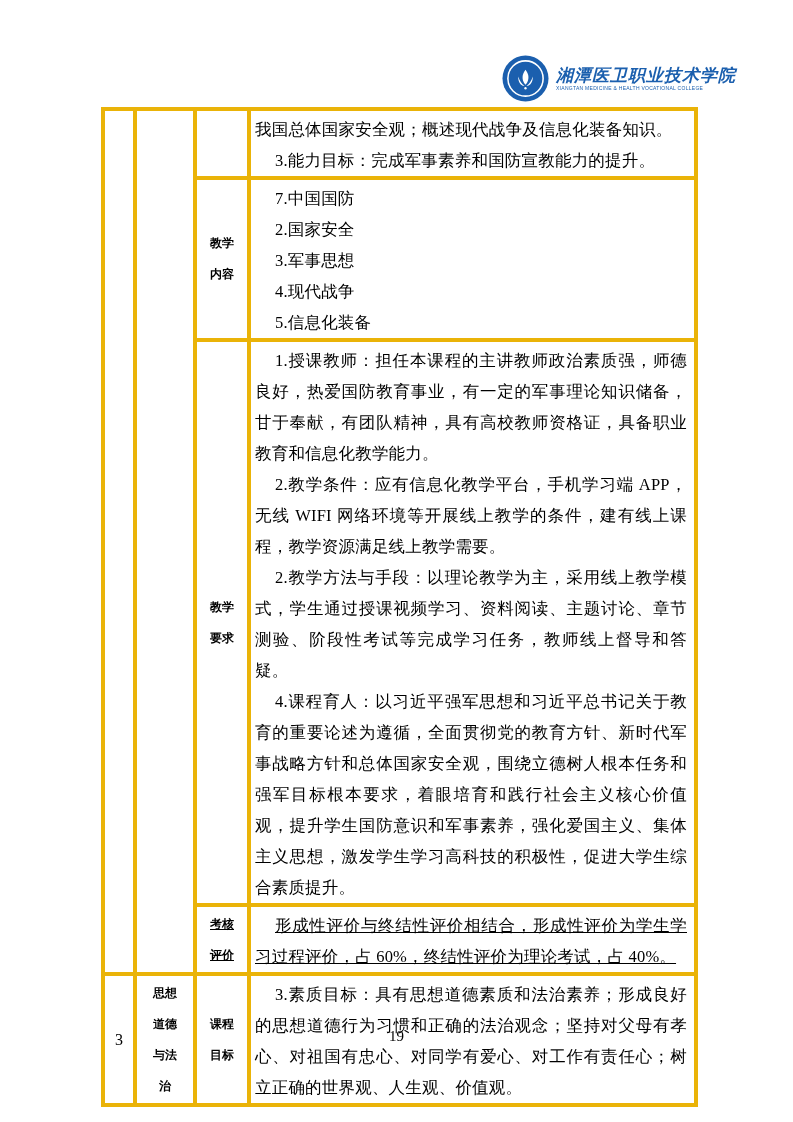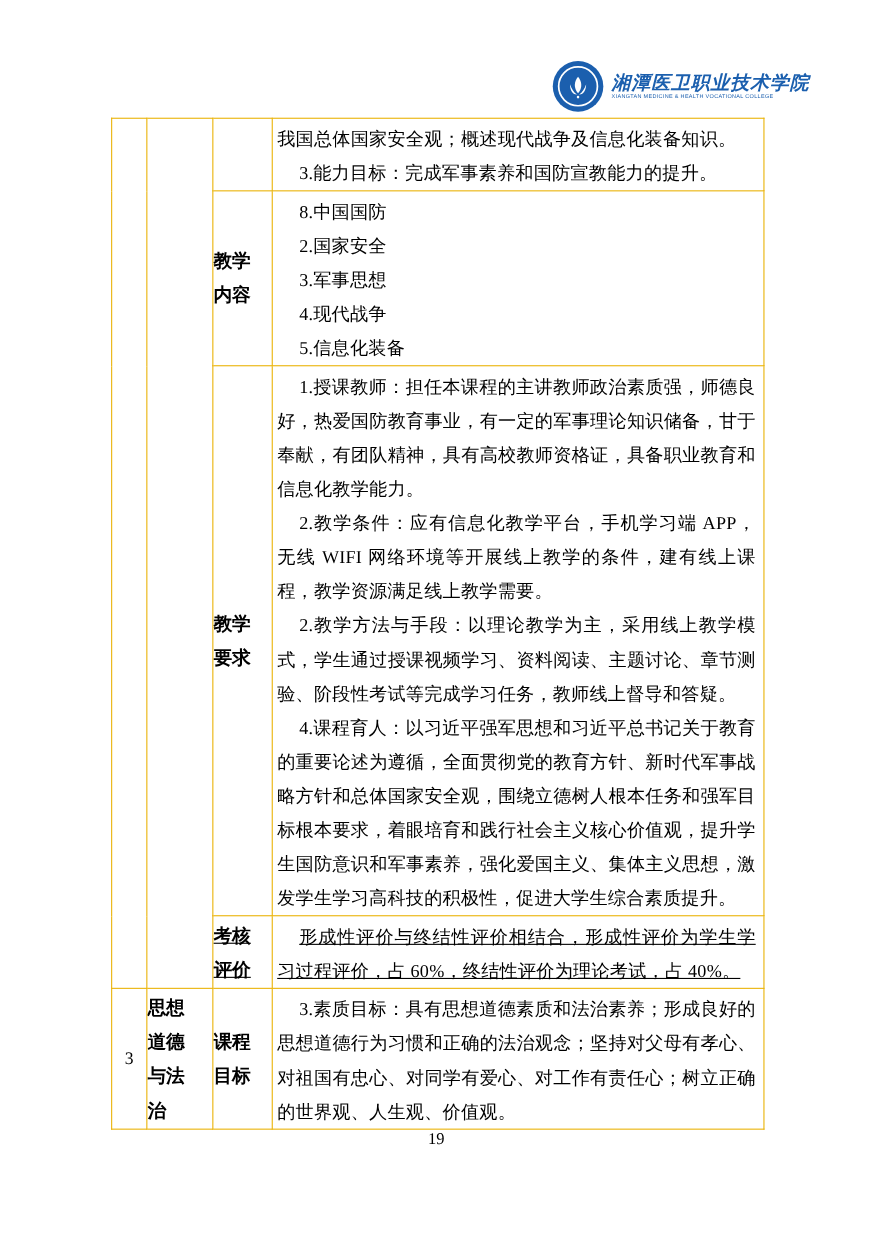--- a/index.html
+++ b/index.html
@@ -31,37 +31,38 @@
     color: #1b5fae; white-space: nowrap;
   }
 
   
   table.syllabus {
     position: absolute; left: 101px; top: 107px;
     width: 593px; table-layout: fixed;
     border-collapse: collapse;
   }
   table.syllabus td {
-    border: 1px solid #eab308;
+    border: 4px solid #eab308;
     vertical-align: middle;
     overflow: hidden;
   }
   col.c1 { width: 32px; }
   col.c2 { width: 60px; }
   col.c3 { width: 54px; }
   col.c4 { width: 447px; }
 
   td.idx-cell {
     text-align: center;
     font-size: 16px;
   }
   td.name-cell, td.label-cell {
+    text-align: center;
     font-family: "Liberation Sans", "DejaVu Sans", sans-serif;
     font-weight: bold;
-    font-size: 17px; line-height: 31px;
+    font-size: 12px; line-height: 31px;
     white-space: pre-line;
   }
   td.body-cell {
     vertical-align: top;
     padding: 3px 7px 0 4px;
     font-size: 16.5px; line-height: 31px;
     letter-spacing: 0.2px;
   }
   td.body-cell p {
     text-align: justify;
@@ -116,21 +117,21 @@
     <td class="body-cell">
       <p class="noindent">我国总体国家安全观；概述现代战争及信息化装备知识。</p>
       <p class="indent">3.能力目标：完成军事素养和国防宣教能力的提升。</p>
     </td>
   </tr>
 
   <tr class="r2">
     <td class="label-cell">教学
 内容</td>
     <td class="body-cell">
-      <p class="indent">8.中国国防</p>
+      <p class="indent">7.中国国防</p>
       <p class="indent">2.国家安全</p>
       <p class="indent">3.军事思想</p>
       <p class="indent">4.现代战争</p>
       <p class="indent">5.信息化装备</p>
     </td>
   </tr>
 
   <tr class="r3">
     <td class="label-cell">教学
 要求</td>

